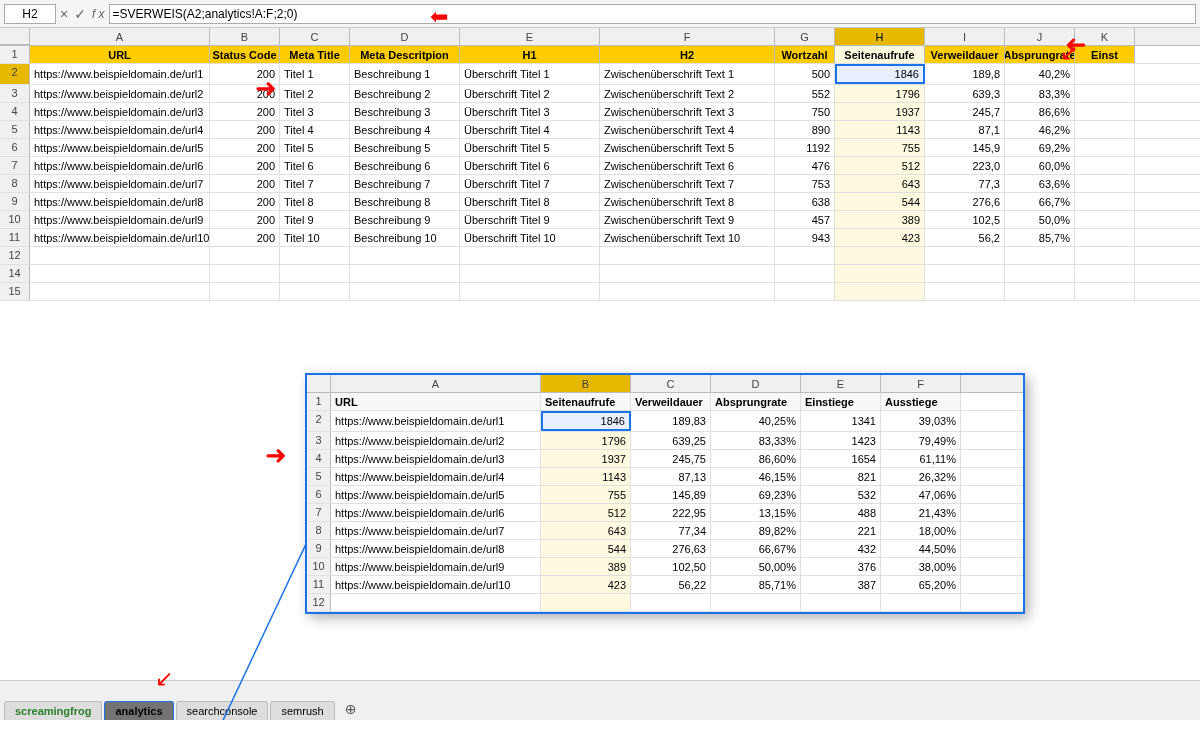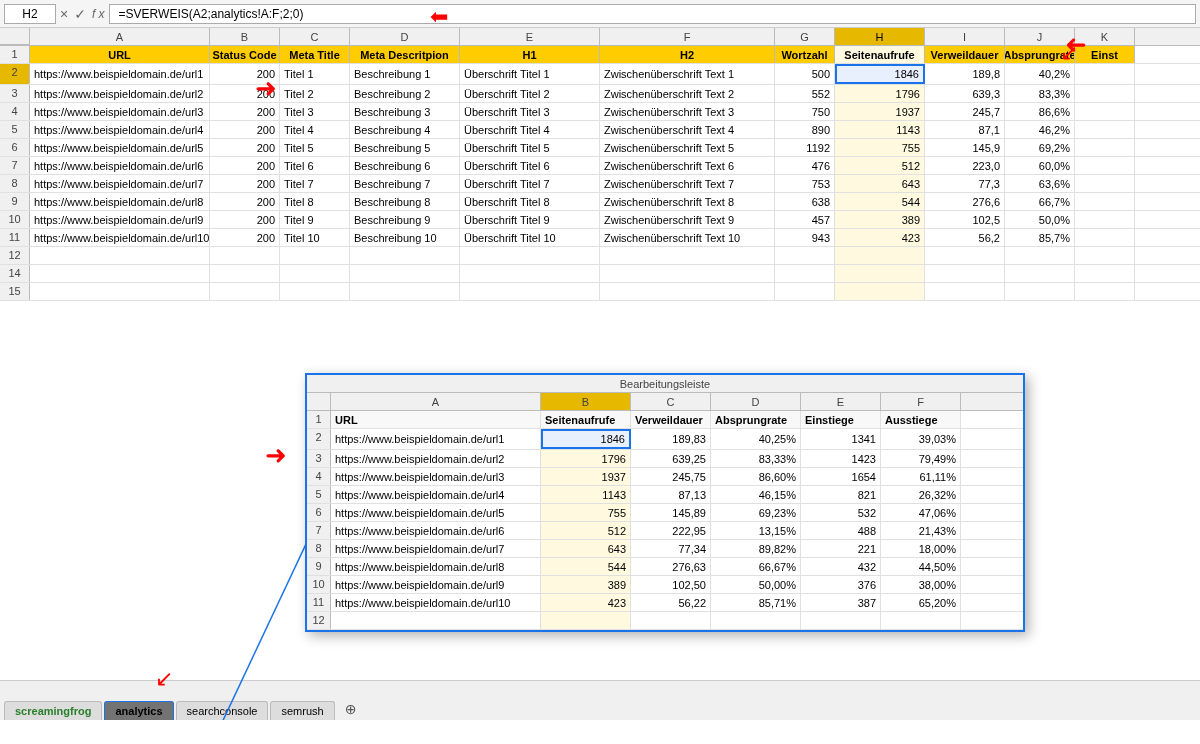--- a/index.html
+++ b/index.html
@@ -29,21 +29,21 @@
       align-items: center;
       color: #666;
       font-size: 14px;
     }
     .formula-dividers span { cursor: pointer; }
     .formula-input {
       flex: 1;
       height: 20px;
       border: 1px solid #aaa;
       font-size: 12px;
-      padding: 2px 9px;
+      padding: 2px 3px;
     }
 
     
     .spreadsheet {
       display: flex;
       flex-direction: column;
       height: calc(744px - 28px - 24px);
       overflow: hidden;
       position: relative;
     }
@@ -479,21 +479,20 @@
         <div class="cell w-f"></div>
         <div class="cell w-g"></div>
         <div class="cell w-h active-col"></div>
         <div class="cell w-i"></div>
         <div class="cell w-j"></div>
         <div class="cell w-k"></div>
     </div>
   </div>
 
   <div class="popup-window">
-    <div class="popup-title-bar">Bearbeitungsleiste</div>
 
     <div class="popup-col-header-row">
       <div class="popup-corner"></div>
       <div class="popup-col-hdr pw-a">A</div>
       <div class="popup-col-hdr pw-b sel">B</div>
       <div class="popup-col-hdr pw-c">C</div>
       <div class="popup-col-hdr pw-d">D</div>
       <div class="popup-col-hdr pw-e">E</div>
       <div class="popup-col-hdr pw-f">F</div>
     </div>

